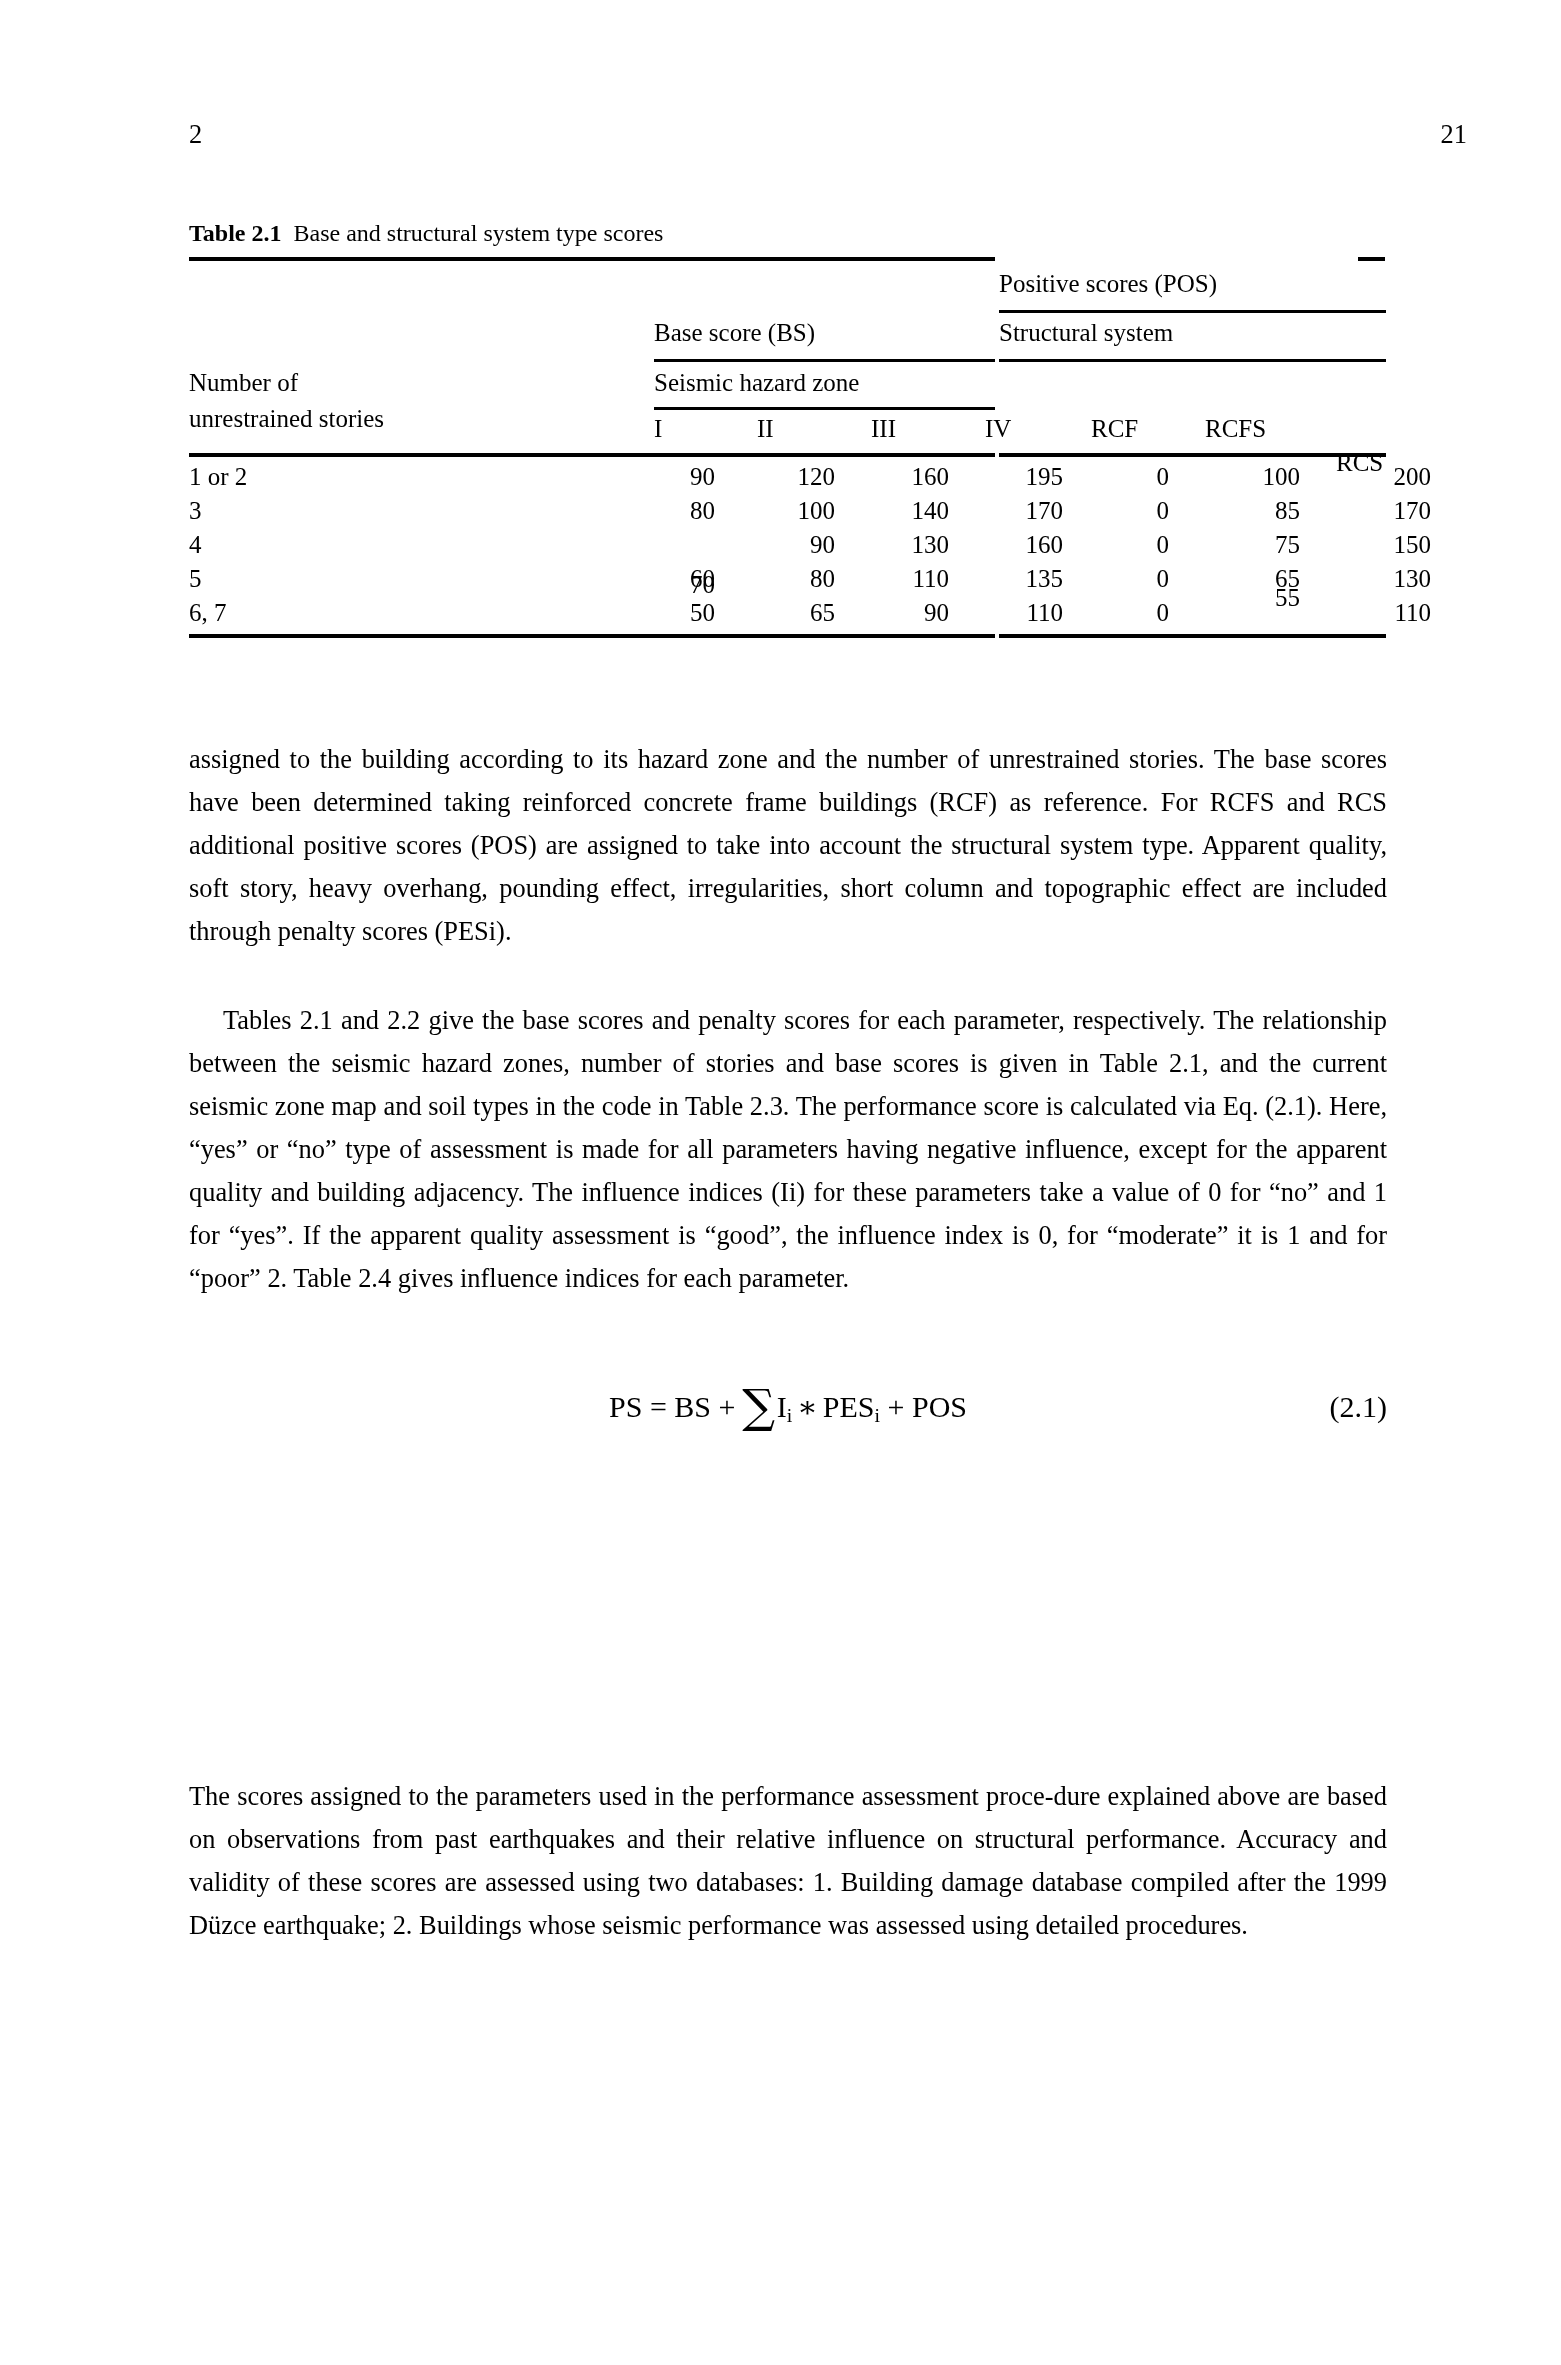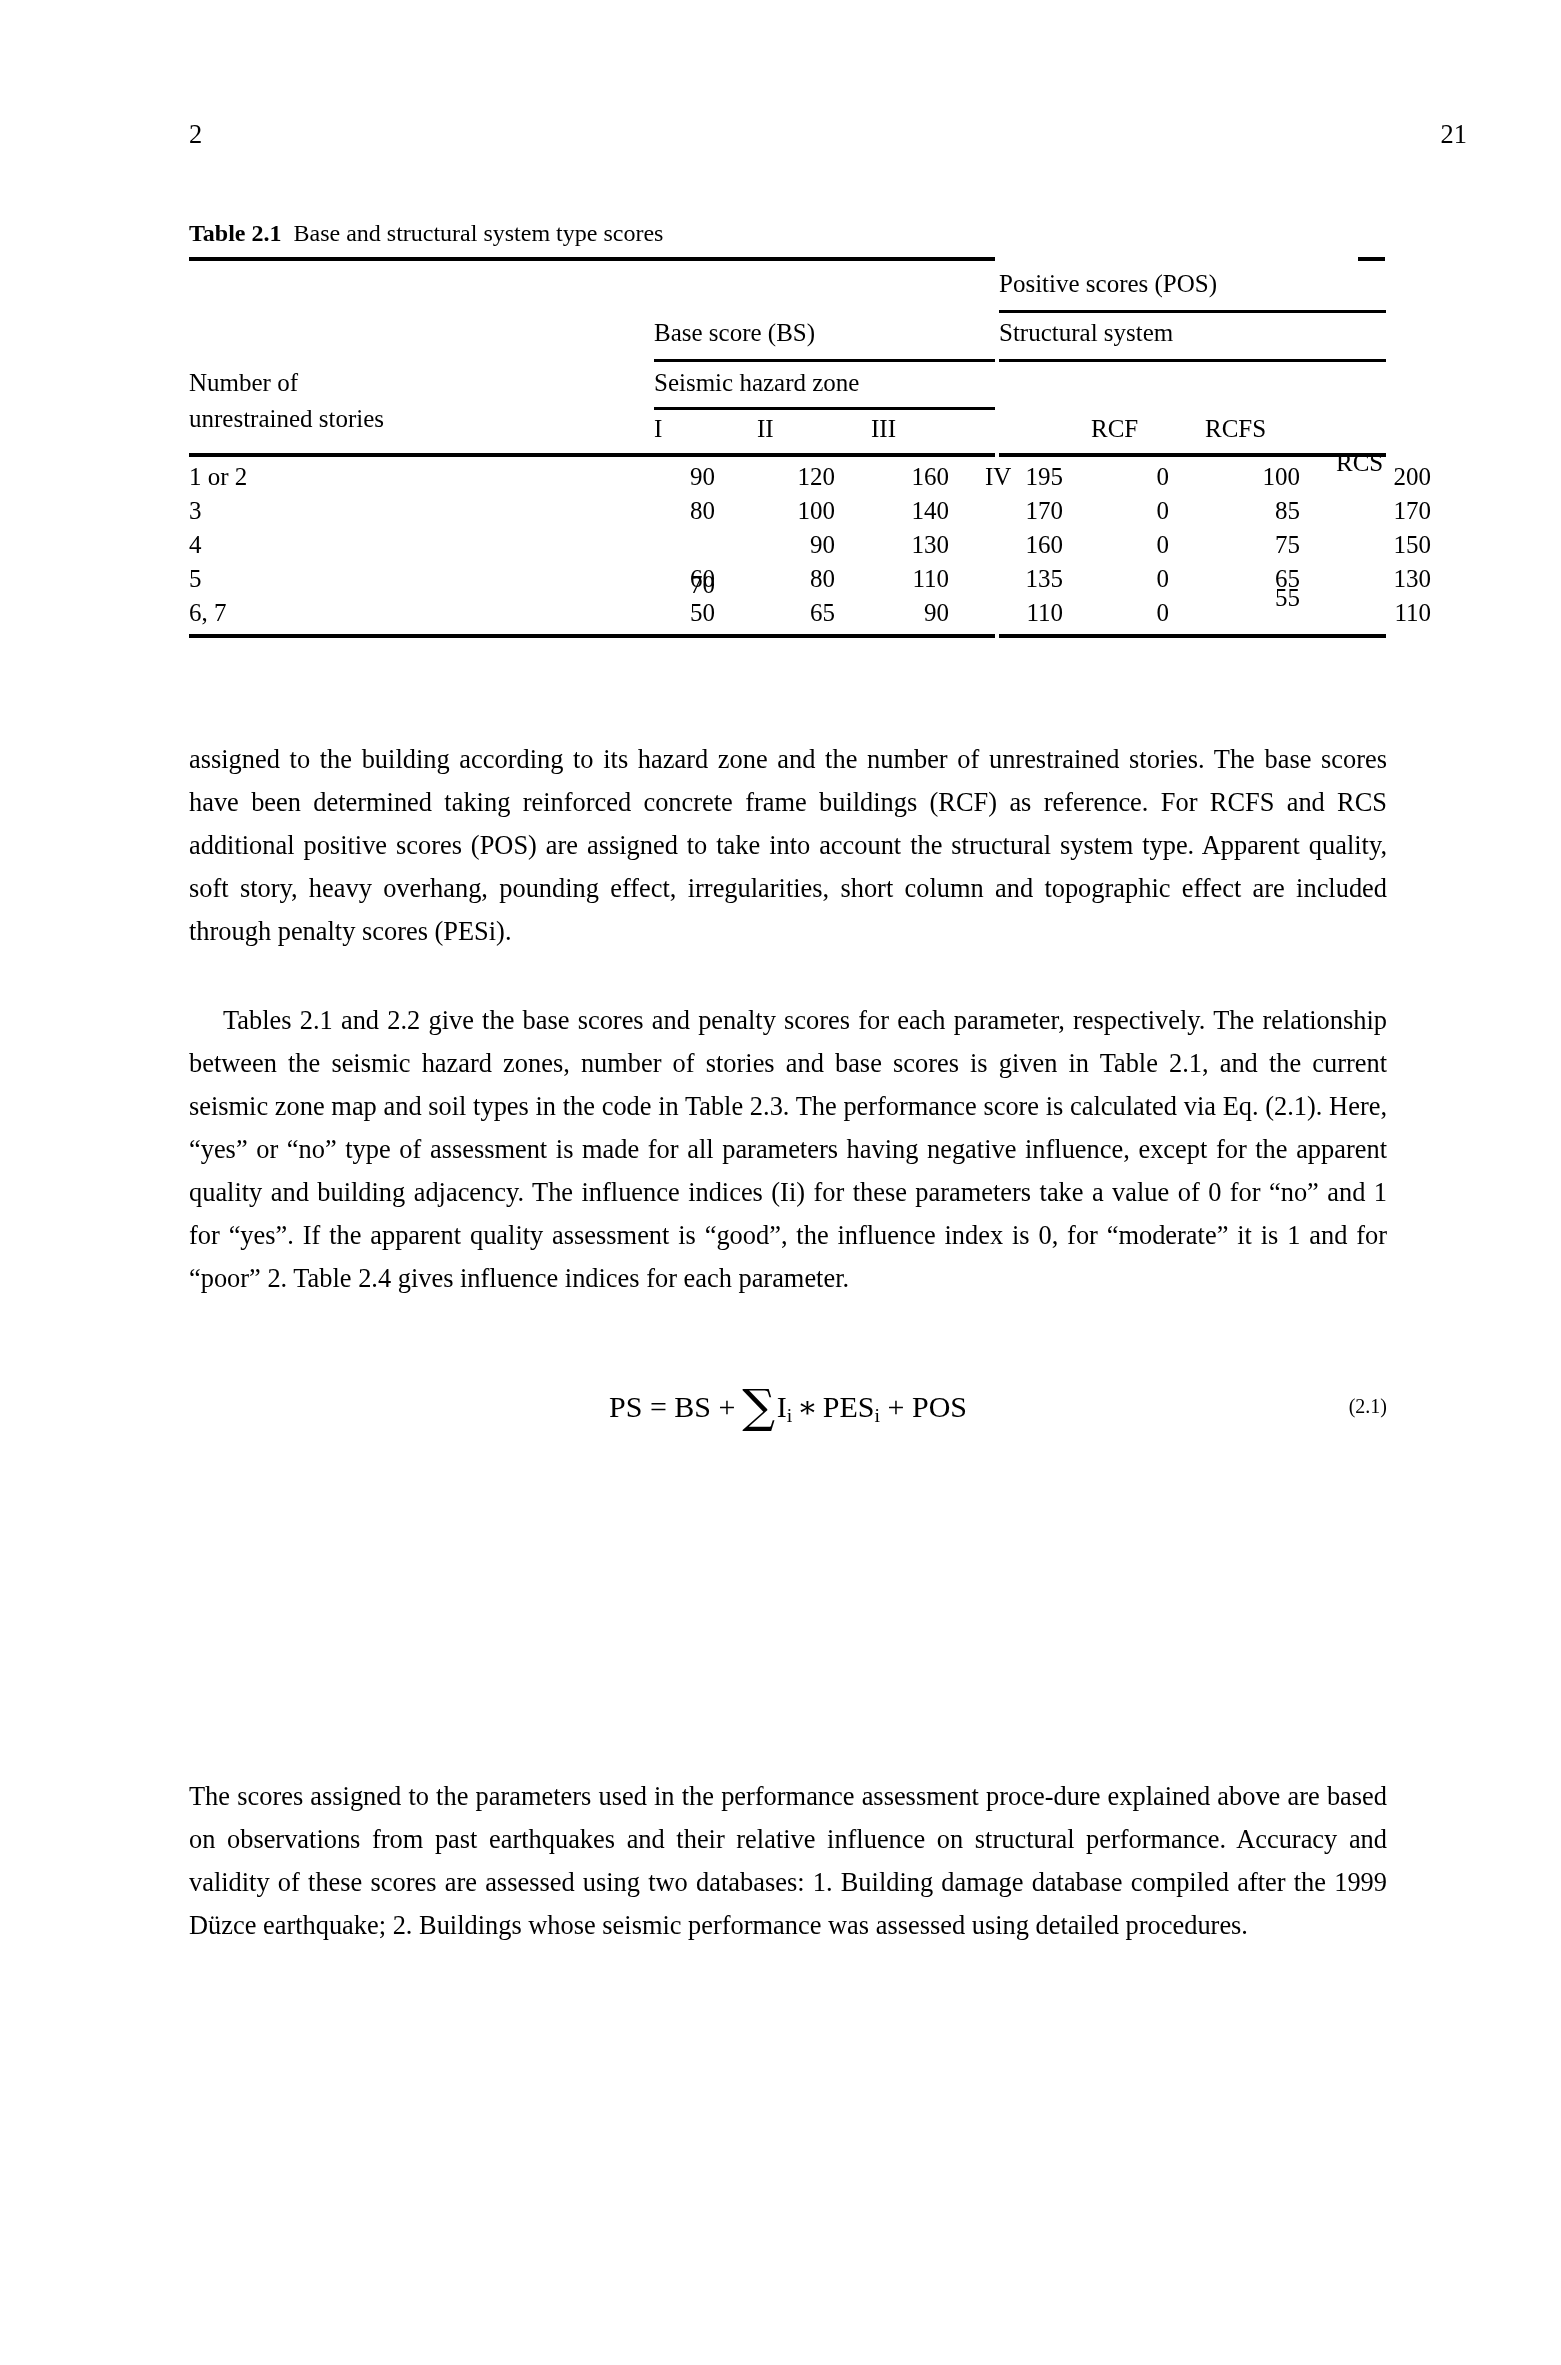--- a/index.html
+++ b/index.html
@@ -126,21 +126,21 @@
     line-height: 0;
     position: relative;
     top: 5.1px;
     margin: 0 1.7px 0 6.8px;
     font-family: "DejaVu Serif", serif;
   }
   .eqn-num {
     position: absolute;
     right: 0;
     top: 0;
-    font-size: 20px;
+    font-size: 30px;
     line-height: 55px;
   }
   sub {
     font-size: 0.66em;
     vertical-align: -0.23em;
   }
   .ast {
     margin: 0 5.1px;
   }
 
@@ -186,21 +186,21 @@
     <div class="rule thin" style="left:810px; top:102px; width:387px;"></div>
 
     <div class="cell" style="left:0px; top:111px;">Number of</div>
     <div class="cell" style="left:0px; top:147px;">unrestrained stories</div>
     <div class="cell" style="left:465px; top:111px;">Seismic hazard zone</div>
     <div class="rule thin" style="left:465px; top:150px; width:341px;"></div>
 
     <div class="cell col-I" style="top:157px;">I</div>
     <div class="cell col-II" style="top:157px;">II</div>
     <div class="cell col-III" style="top:157px;">III</div>
-    <div class="cell col-IV" style="top:157px;margin-top:48px;">IV</div>
+    <div class="cell col-IV" style="top:157px;">IV</div>
     <div class="cell col-RCF" style="top:157px;">RCF</div>
     <div class="cell col-RCFS" style="top:157px;">RCFS</div>
     <div class="cell col-RCS" style="top:157px;margin-top:34px;">RCS</div>
 
     <div class="rule thick" style="left:0px;   top:196px; width:806px;"></div>
     <div class="rule thick" style="left:810px; top:196px; width:387px;"></div>
 
     <div id="table-body">
         <div class="cell col-stub" style="top: 205px;">1 or 2</div>
         <div class="cell col-I r" style="top: 205px;">90</div>

